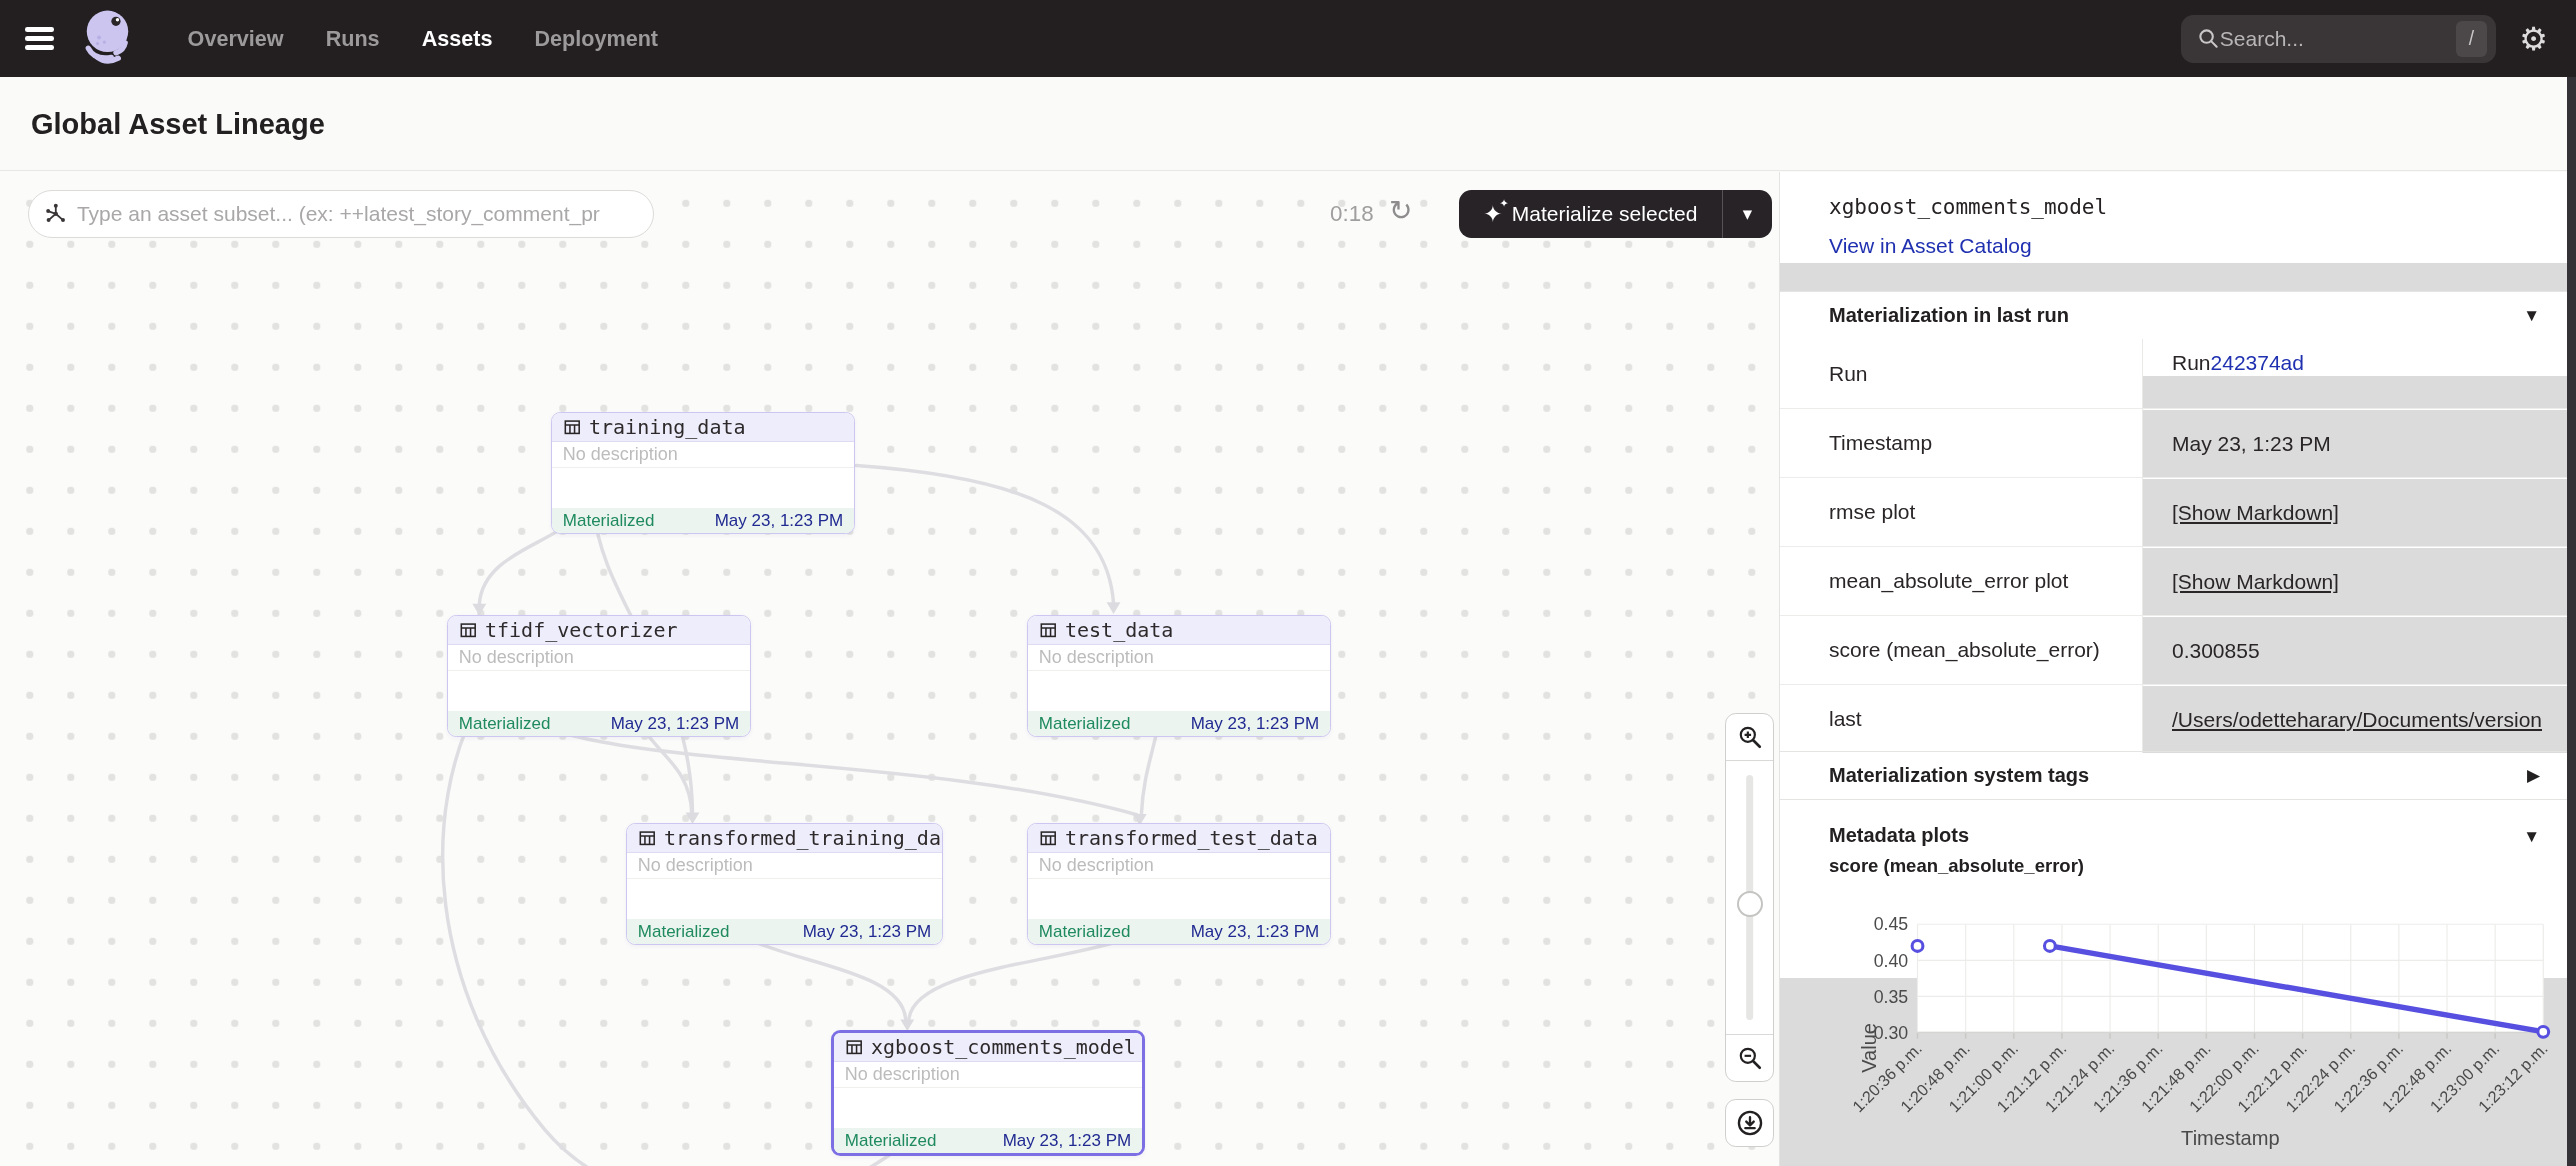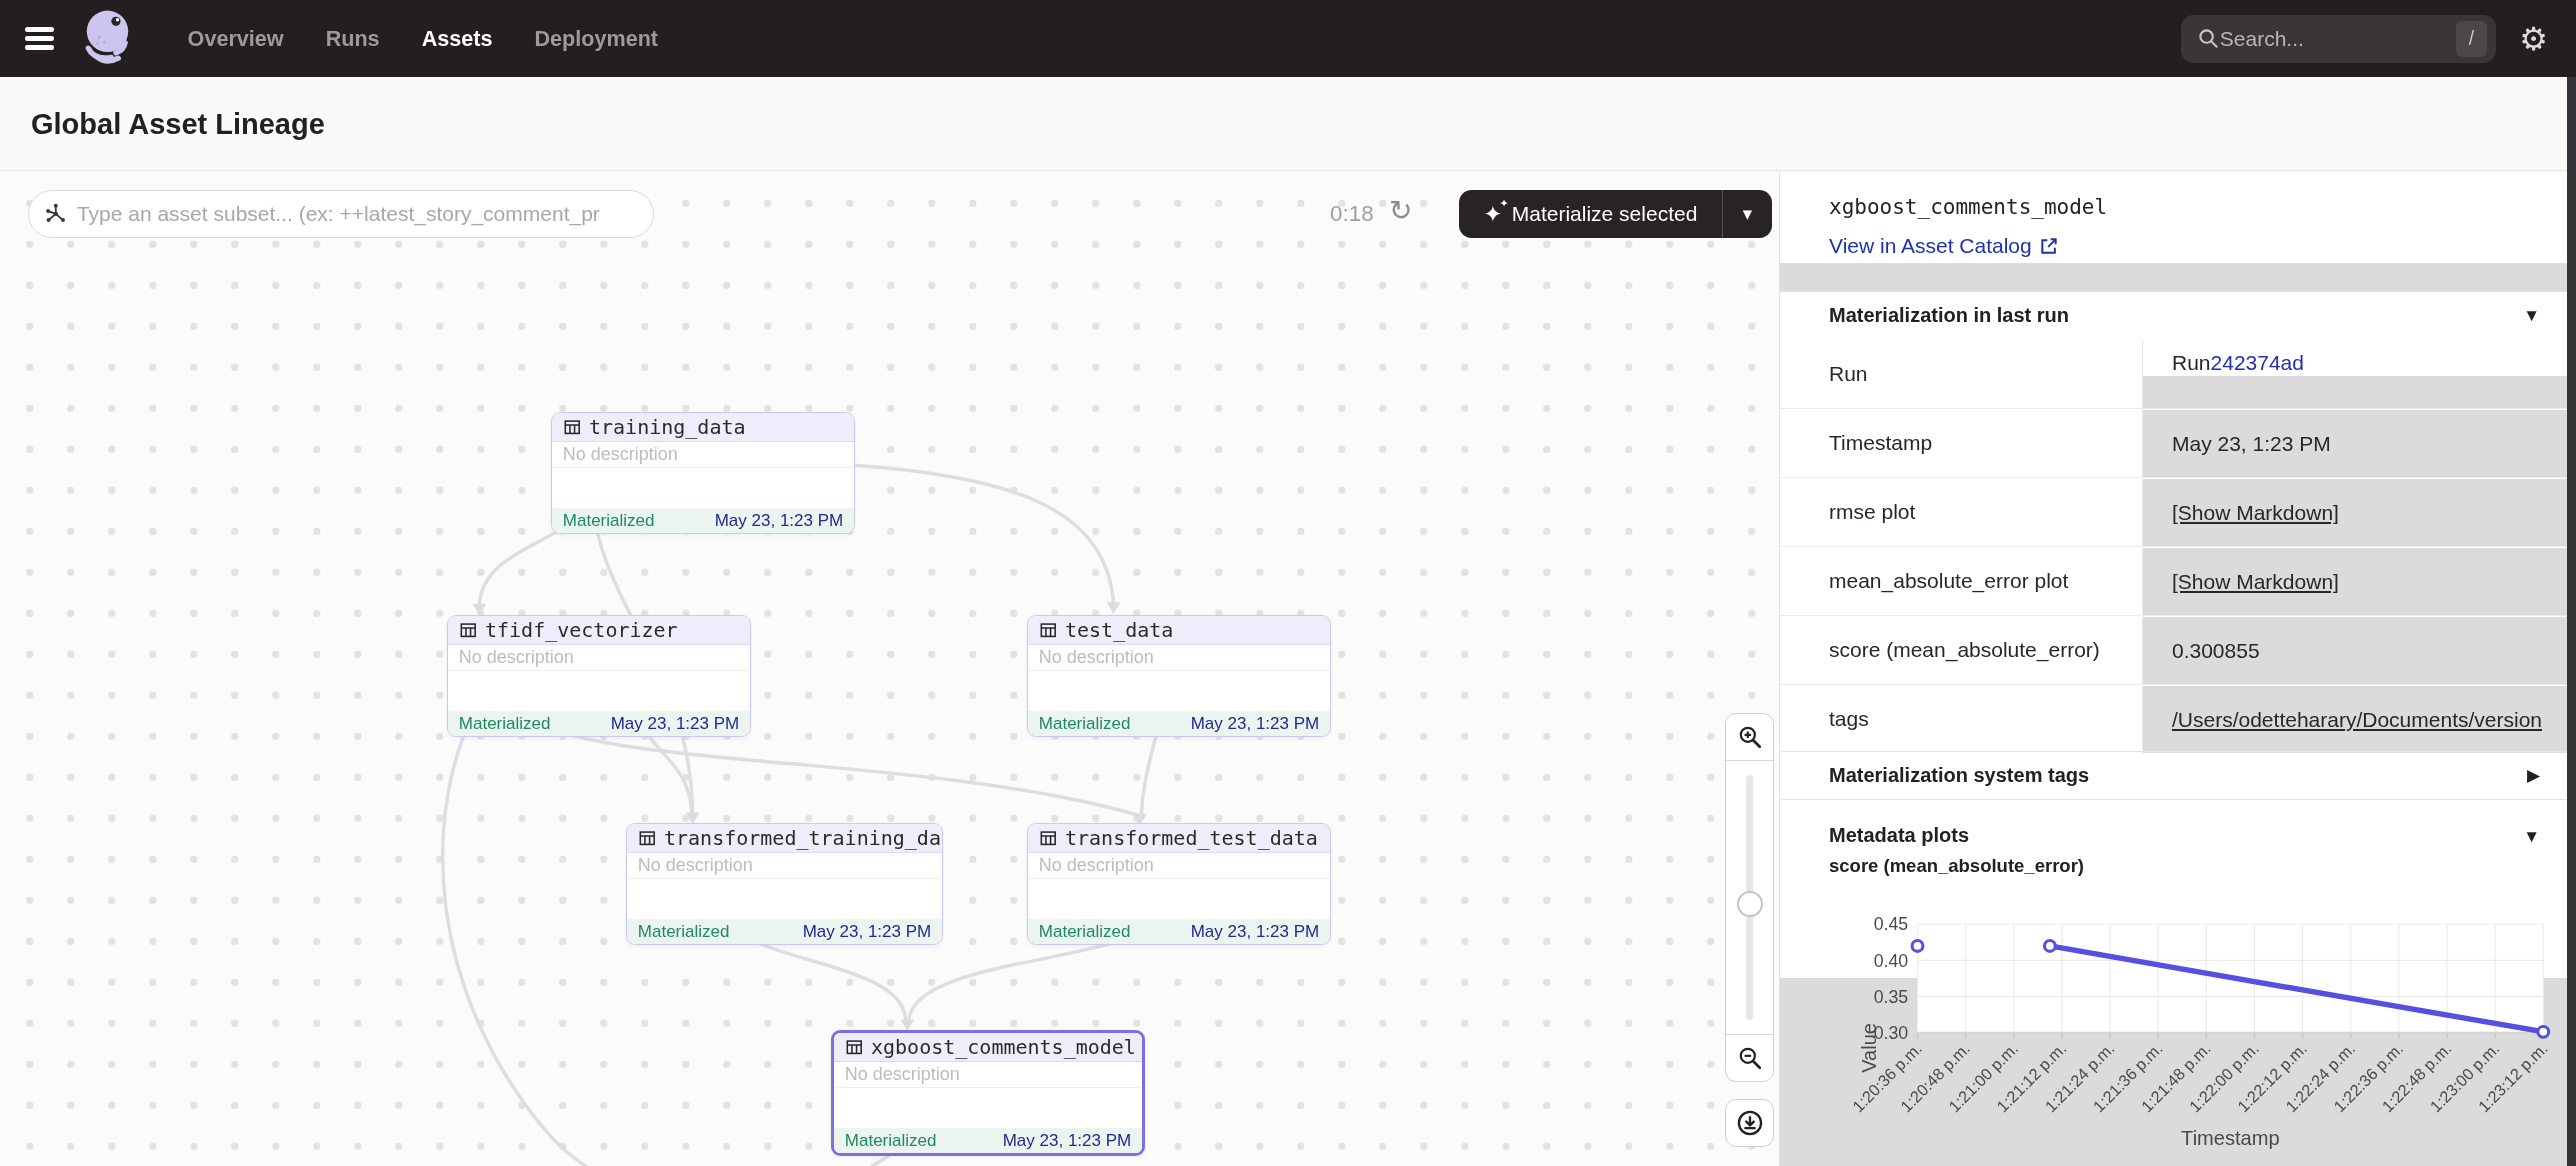--- a/index.html
+++ b/index.html
@@ -59,21 +59,21 @@
   .zoomctl { position:absolute; left:1725px; top:713px; width:49px; background:#fff; border:1.5px solid #CFCFCD; border-radius:10.8px; }
   .zoom-btn { height:46px; display:flex; align-items:center; justify-content:center; cursor:pointer; }
   .zoom-track-wrap { height:275px; border-top:1.5px solid #D9D9D7; border-bottom:1.5px solid #D9D9D7; position:relative; }
   .zoom-track { position:absolute; left:50%; transform:translateX(-50%); top:14px; bottom:14px; width:7.7px; background:#E6E6E4; border-radius:3.9px; }
   .zoom-handle { position:absolute; left:50%; transform:translateX(-50%); top:130px; width:26px; height:26px; border-radius:50%; background:#fff; border:2.3px solid #C4C4C2; cursor:grab; }
   .dl-btn { position:absolute; left:1725px; top:1099px; width:49px; height:48px; background:#fff; border:1.5px solid #CFCFCD; border-radius:10.8px; display:flex; align-items:center; justify-content:center; cursor:pointer; }
 
   
   .side-panel { position:absolute; left:1779px; top:172px; width:788px; height:995px; background:#fff; border-left:1.5px solid #E3E3E1; }
   .sp-title { position:absolute; left:49px; top:23px; font-family:"DejaVu Sans Mono",monospace; font-size:21px; color:#262223; }
-  .sp-link { position:absolute; left:49px; top:62px; font-size:21px; color:#1F30B0; display:flex; align-items:center; gap:7.7px; cursor:pointer; }
+  .sp-link { position:absolute; left:49px; top:62px; font-size:21px; color:#1F30B0; display:flex; align-items:center; gap:7.7px; cursor:pointer;flex-direction:column; }
   .sp-grayband { position:absolute; left:0; top:91px; width:788px; height:28px; background:#DBDBDB; }
   .sp-sechead { position:absolute; left:0; width:788px; height:48px; border-top:1.5px solid #E4E4E2; display:flex; align-items:center; justify-content:space-between; padding:0 28px 0 49px; cursor:pointer; }
   .sp-sechead .sh-label { font-size:20px; font-weight:700; color:#232021; }
   .sp-sechead .sh-caret { font-size:17px; color:#232021; }
   #meta-table { position:absolute; left:0; top:167px; width:788px; }
   .m-row { display:flex; height:69px; border-top:0.8px solid #ECECEA; }
   .m-row:first-child { border-top:none; }
   .m-label { width:363px; display:flex; align-items:center; padding-left:49px; font-size:21px; color:#2A2627; background:#fff; border-right:1.5px solid #E9E9E7; }
   .m-value { flex:1; display:flex; align-items:center; padding-left:29px; font-size:21px; color:#2A2627; background:#DBDBDB; border-top:1.5px solid #fff; overflow:hidden; white-space:nowrap; }
   .m-row.split .m-value { background:linear-gradient(to bottom,#fff 0,#fff 36px,#DBDBDB 36px); align-items:flex-start; padding-top:10.8px; }
@@ -354,21 +354,21 @@
             <span class="ul">[Show Markdown]</span>
           </div>
         </div>
         <div class="m-row">
           <div class="m-label">score (mean_absolute_error)</div>
           <div class="m-value">
             <span>0.300855</span>
           </div>
         </div>
         <div class="m-row">
-          <div class="m-label">tags</div>
+          <div class="m-label">last</div>
           <div class="m-value">
             <span class="ul">/Users/odetteharary/Documents/version</span>
           </div>
         </div>
       </div>
 
     <div class="sp-sechead" style="top:579px;">
       <span class="sh-label">Materialization system tags</span>
       <span class="sh-caret">▶</span>
     </div>

